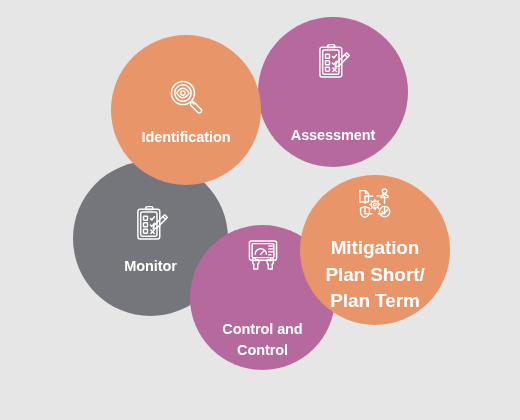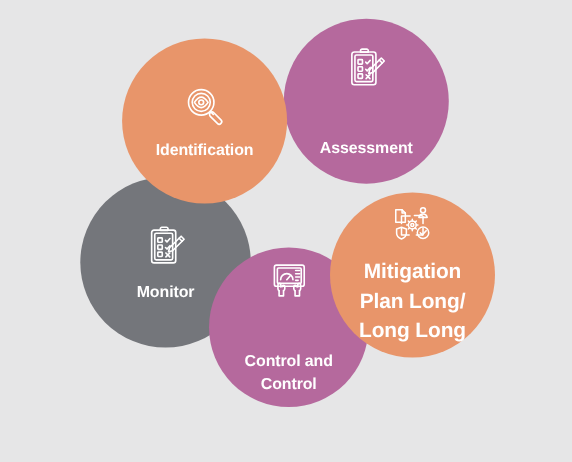--- a/index.html
+++ b/index.html
@@ -175,18 +175,18 @@
                  M20.6 18.3 l1.3 1.3 M27.7 25.4 l1.3 1.3 M29 18.3 l-1.3 1.3 M21.9 25.4 l-1.3 1.3"></path>
 
         <path d="M13.5 24.8 l5.1 1.8 v4.6 c0 3.2 -2.6 5 -5.1 6 c-2.5 -1 -5.1 -2.8 -5.1 -6 v-4.6 z"></path>
 
         <circle cx="36" cy="30.6" r="6"></circle>
         <path d="M33.1 30.6 l2.2 2.2 l4 -4.4"></path>
       </svg>
     </span>
     <div class="node-label">
       <span>Mitigation</span><br>
-      <span>Plan Long/</span><br>
-      <span>Long Long</span>
+      <span>Plan Short/</span><br>
+      <span>Plan Term</span>
     </div>
   </div>
 
 </div>
 
 </body></html>

